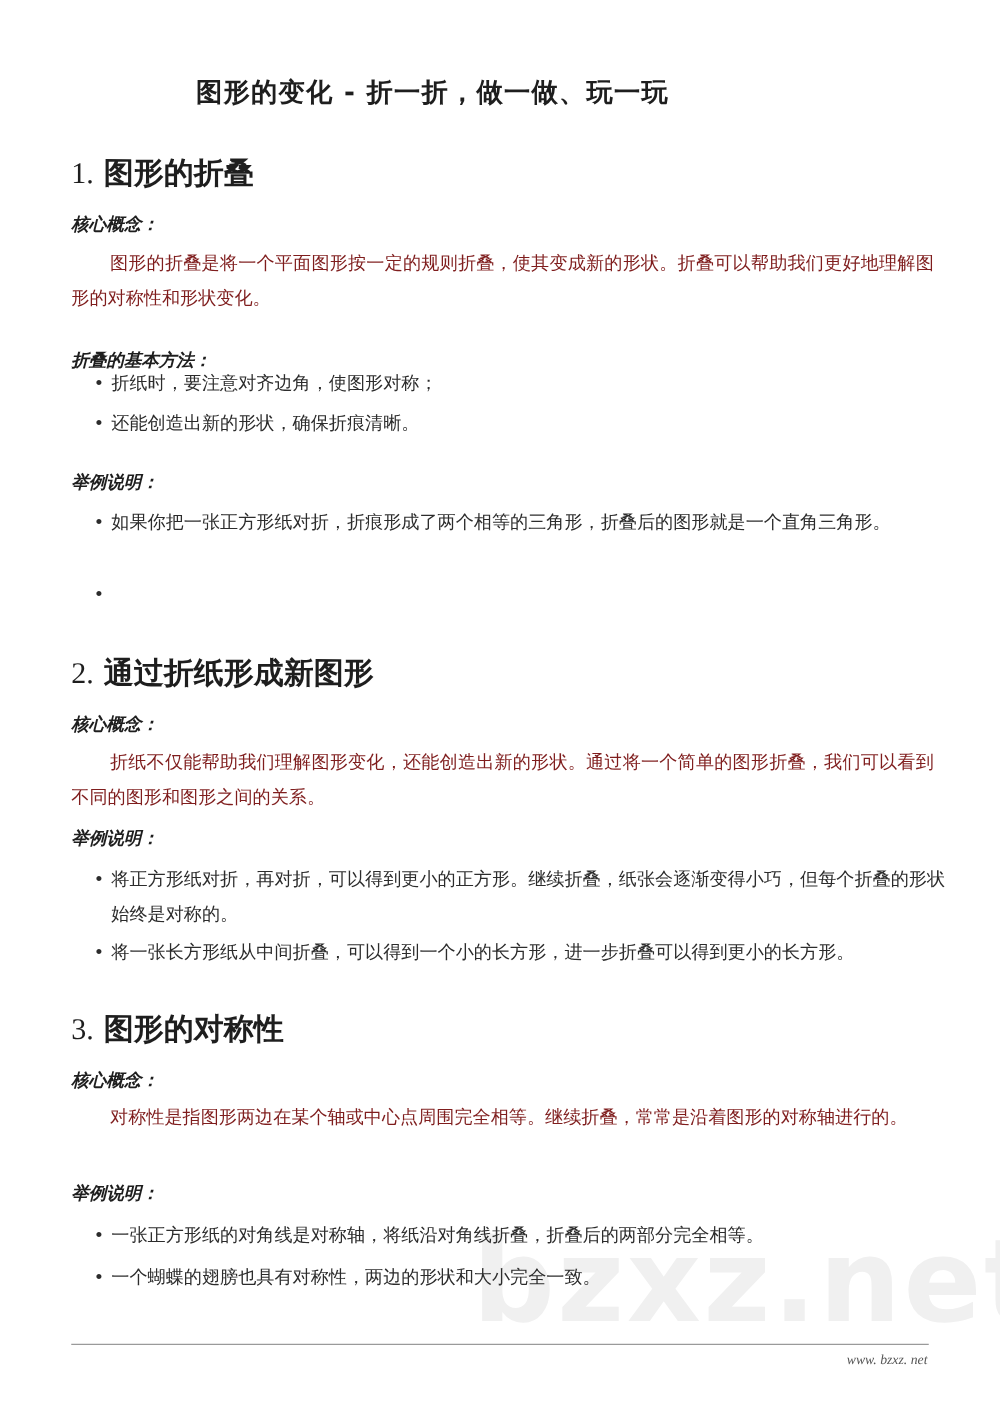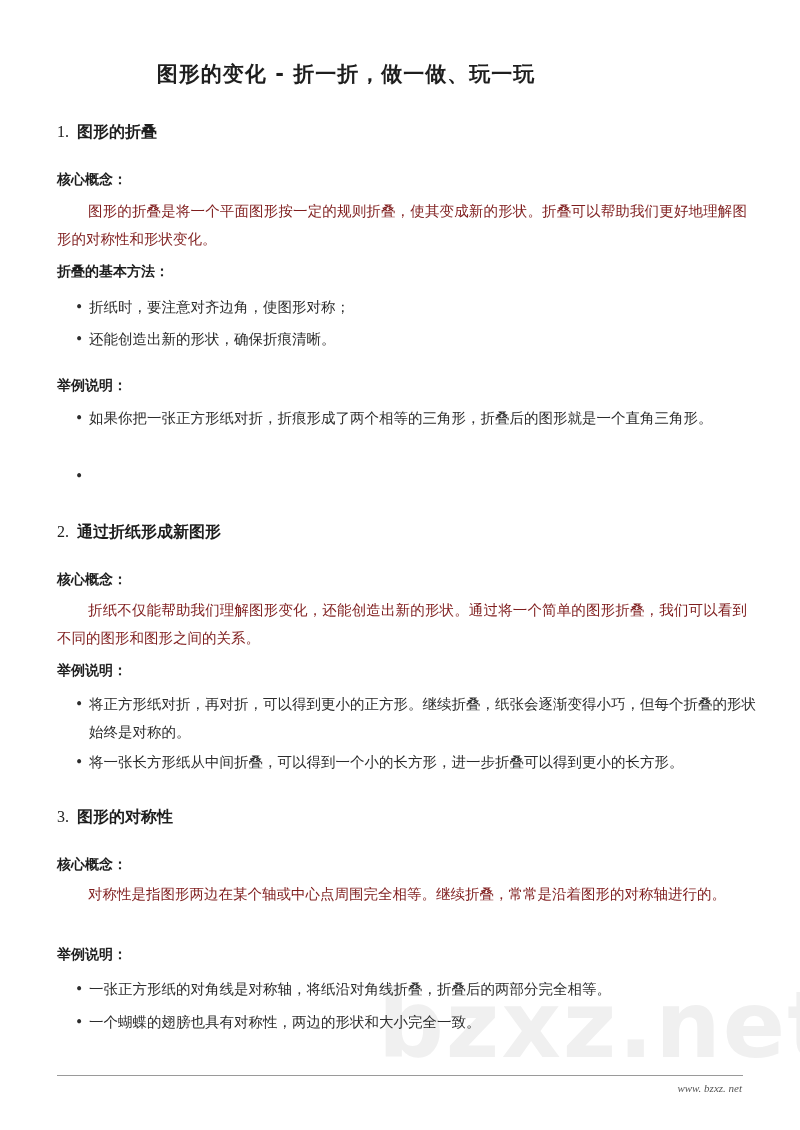--- a/index.html
+++ b/index.html
@@ -29,37 +29,38 @@
       text-align: center;
       font-size: 21px;
       font-family: "DejaVu Sans", "Liberation Sans", sans-serif;
       font-weight: bold;
       color: #1e1e1e;
       letter-spacing: 1px;
     }
     .h2 {
       position: absolute;
       left: 57px;
-      font-size: 16px;
+      font-size: 24px;
       font-family: "DejaVu Sans", "Liberation Sans", sans-serif;
       font-weight: bold;
       color: #1e1e1e;
     }
     .h2 .num {
       font-family: "Liberation Serif", serif;
       font-weight: normal;
       margin-right: 8px;
     }
     .h3 {
       position: absolute;
       left: 57px;
       font-size: 14px;
       font-family: "DejaVu Sans", "Liberation Sans", sans-serif;
       font-weight: bold;
       color: #1e1e1e;
+      font-style: italic;
     }
     .para {
       position: absolute;
       left: 57px;
       width: 690px;
       font-size: 14.5px;
       line-height: 28px;
       text-indent: 31px;
       color: #7f1d1d;
       text-align: justify;
@@ -120,21 +121,21 @@
   <div class="content">
 
     <div class="title">图形的变化 - 折一折，做一做、玩一玩</div>
 
     <div class="h2" style="top:122px;">
       <span class="num">1.</span><span>图形的折叠</span>
     </div>
     <div class="h3" style="top:171px;">核心概念：</div>
     <div class="para" style="top:197px;">图形的折叠是将一个平面图形按一定的规则折叠，使其变成新的形状。折叠可以帮助我们更好地理解图形的对称性和形状变化。</div>
 
-    <div class="h3" style="top:263px;">折叠的基本方法：</div>
+    <div class="h3" style="top:280px;">折叠的基本方法：</div>
     <div class="bullet" style="top:293px;">
       <span class="dot">•</span><span>折纸时，要注意对齐边角，使图形对称；</span>
     </div>
     <div class="bullet" style="top:325px;">
       <span class="dot">•</span><span>还能创造出新的形状，确保折痕清晰。</span>
     </div>
 
     <div class="h3" style="top:377px;">举例说明：</div>
     <div class="bullet" style="top:404px;">
       <span class="dot">•</span><span>如果你把一张正方形纸对折，折痕形成了两个相等的三角形，折叠后的图形就是一个直角三角形。</span>

